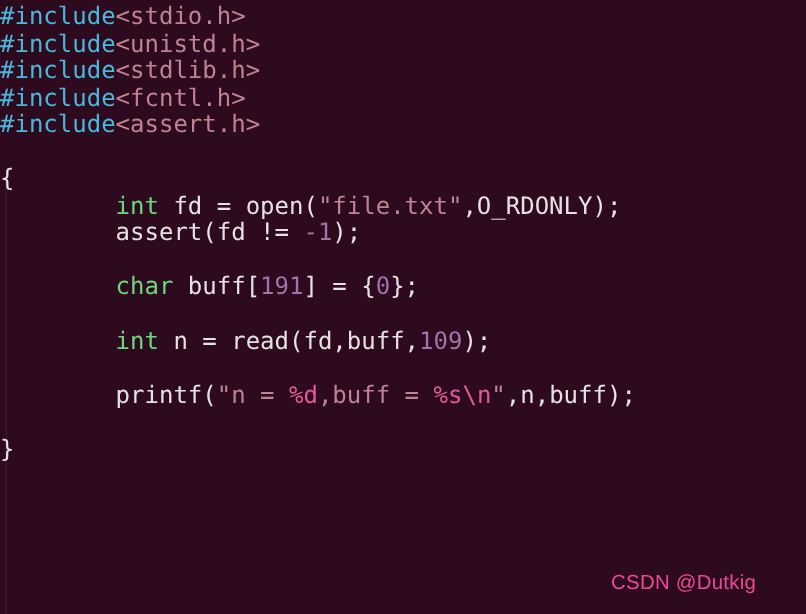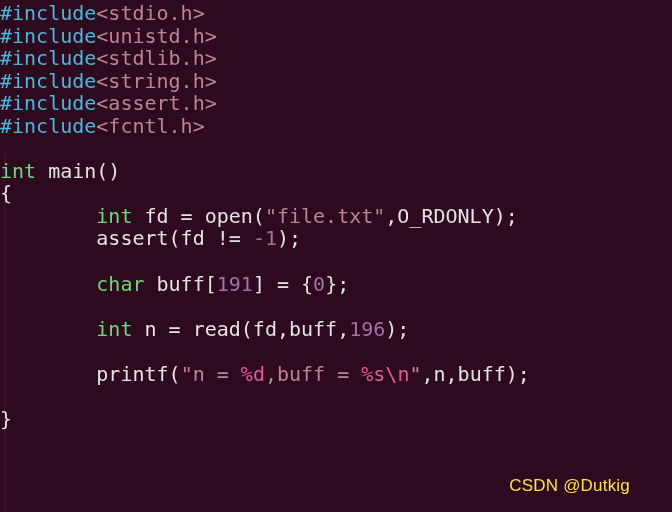--- a/index.html
+++ b/index.html
@@ -56,48 +56,46 @@
   .tok-num      { color: #a173a8; }  
   .tok-str      { color: #bf8494; }  
   .tok-esc      { color: #e05a9c; }  
 
   #watermark {
     position: absolute;
     right: 14px;
     bottom: 16px;
     font-family: "Liberation Sans", sans-serif;
     font-size: 17px;
-    color: #fde047;
+    color: #ec4899;
     letter-spacing: 0.2px;
     white-space: nowrap;
   }
 </style>
 </head>
 <body>
 
 <div id="editor">
 
   <div id="left-gutter-rule"></div>
 
   <div id="code-area">
       <div class="code-line"><span class="tok-pre">#include</span><span class="tok-header">&lt;stdio.h&gt;</span></div>
       <div class="code-line"><span class="tok-pre">#include</span><span class="tok-header">&lt;unistd.h&gt;</span></div>
       <div class="code-line"><span class="tok-pre">#include</span><span class="tok-header">&lt;stdlib.h&gt;</span></div>
-      <div class="code-line"><span class="tok-pre">#include</span><span class="tok-header">&lt;string.h&gt;</span></div>
+      <div class="code-line"><span class="tok-pre">#include</span><span class="tok-header">&lt;fcntl.h&gt;</span></div>
       <div class="code-line"><span class="tok-pre">#include</span><span class="tok-header">&lt;assert.h&gt;</span></div>
-      <div class="code-line"><span class="tok-pre">#include</span><span class="tok-header">&lt;fcntl.h&gt;</span></div>
       <div class="code-line">&nbsp;</div>
-      <div class="code-line"><span class="tok-type">int</span><span class="tok-plain"> main()</span></div>
       <div class="code-line"><span class="tok-plain">{</span></div>
       <div class="code-line"><span class="tok-plain">        </span><span class="tok-type">int</span><span class="tok-plain"> fd = open(</span><span class="tok-str">"file.txt"</span><span class="tok-plain">,O_RDONLY);</span></div>
       <div class="code-line"><span class="tok-plain">        assert(fd != </span><span class="tok-num">-1</span><span class="tok-plain">);</span></div>
       <div class="code-line">&nbsp;</div>
       <div class="code-line"><span class="tok-plain">        </span><span class="tok-type">char</span><span class="tok-plain"> buff[</span><span class="tok-num">191</span><span class="tok-plain">] = {</span><span class="tok-num">0</span><span class="tok-plain">};</span></div>
       <div class="code-line">&nbsp;</div>
-      <div class="code-line"><span class="tok-plain">        </span><span class="tok-type">int</span><span class="tok-plain"> n = read(fd,buff,</span><span class="tok-num">196</span><span class="tok-plain">);</span></div>
+      <div class="code-line"><span class="tok-plain">        </span><span class="tok-type">int</span><span class="tok-plain"> n = read(fd,buff,</span><span class="tok-num">109</span><span class="tok-plain">);</span></div>
       <div class="code-line">&nbsp;</div>
       <div class="code-line"><span class="tok-plain">        printf(</span><span class="tok-str">"n = </span><span class="tok-esc">%d</span><span class="tok-str">,buff = </span><span class="tok-esc">%s</span><span class="tok-esc">\n</span><span class="tok-str">"</span><span class="tok-plain">,n,buff);</span></div>
       <div class="code-line">&nbsp;</div>
       <div class="code-line"><span class="tok-plain">}</span></div>
     </div>
 
   <div id="watermark">CSDN @Dutkig</div>
 
 </div>
 

